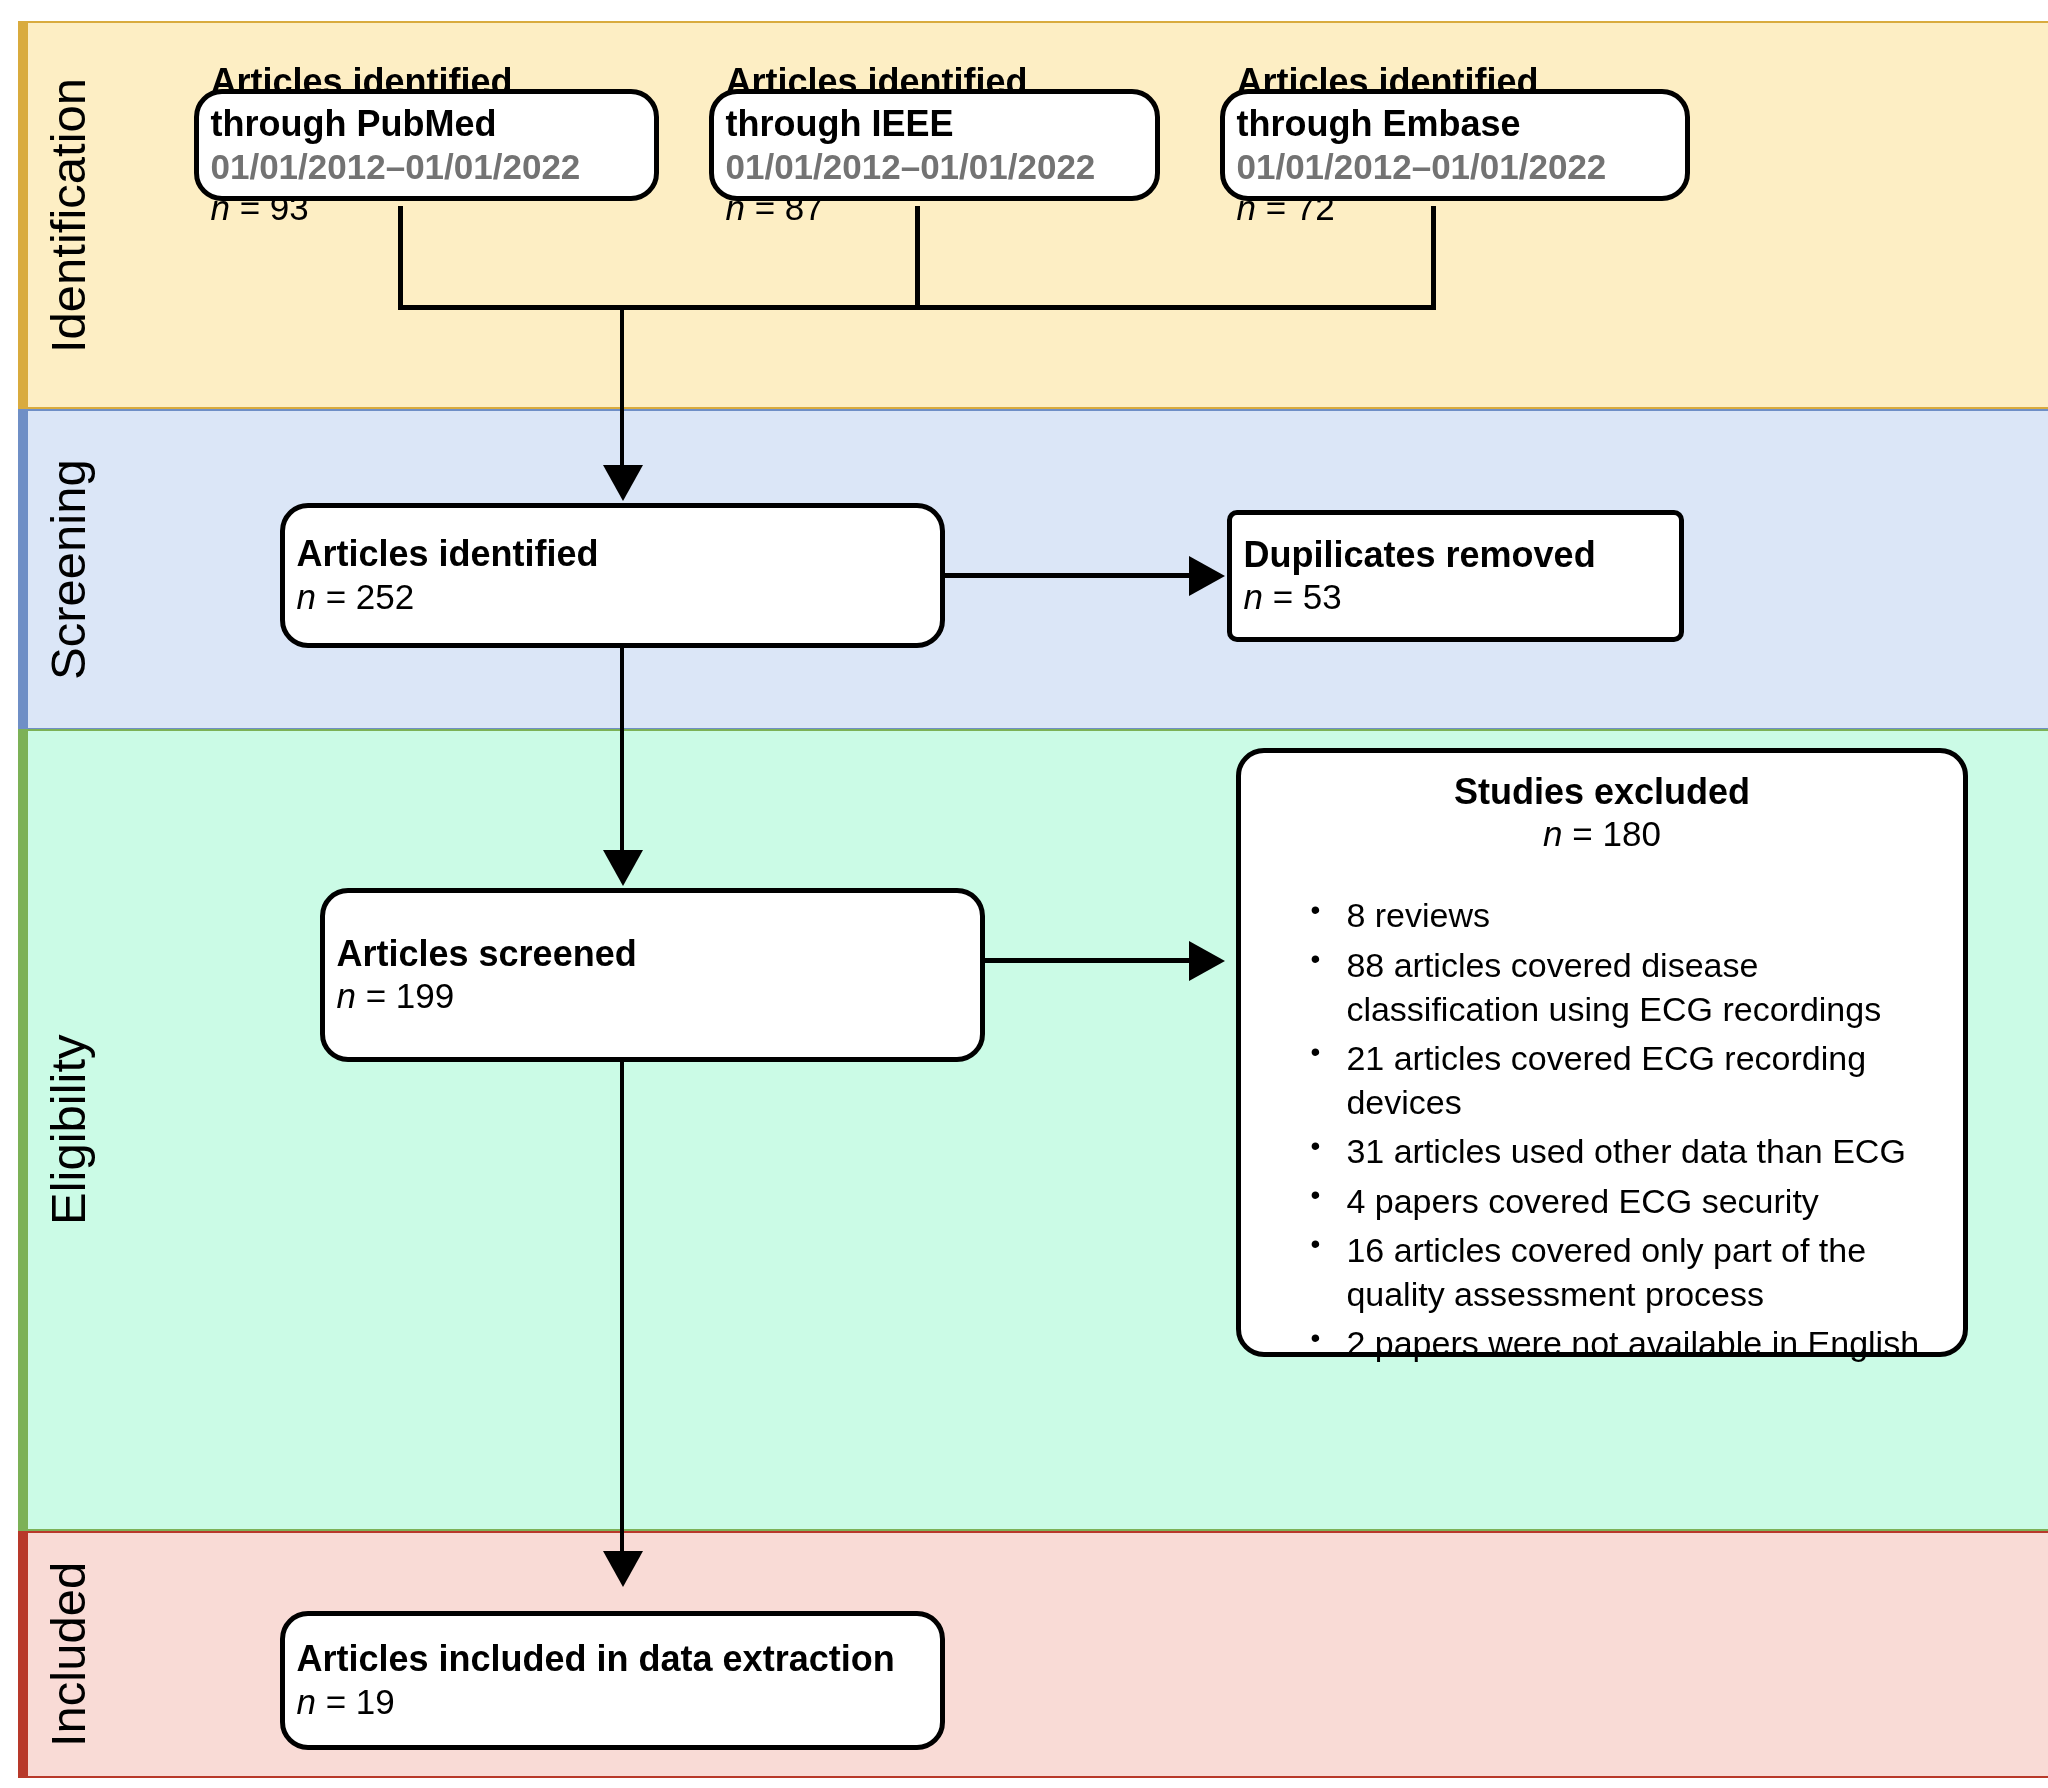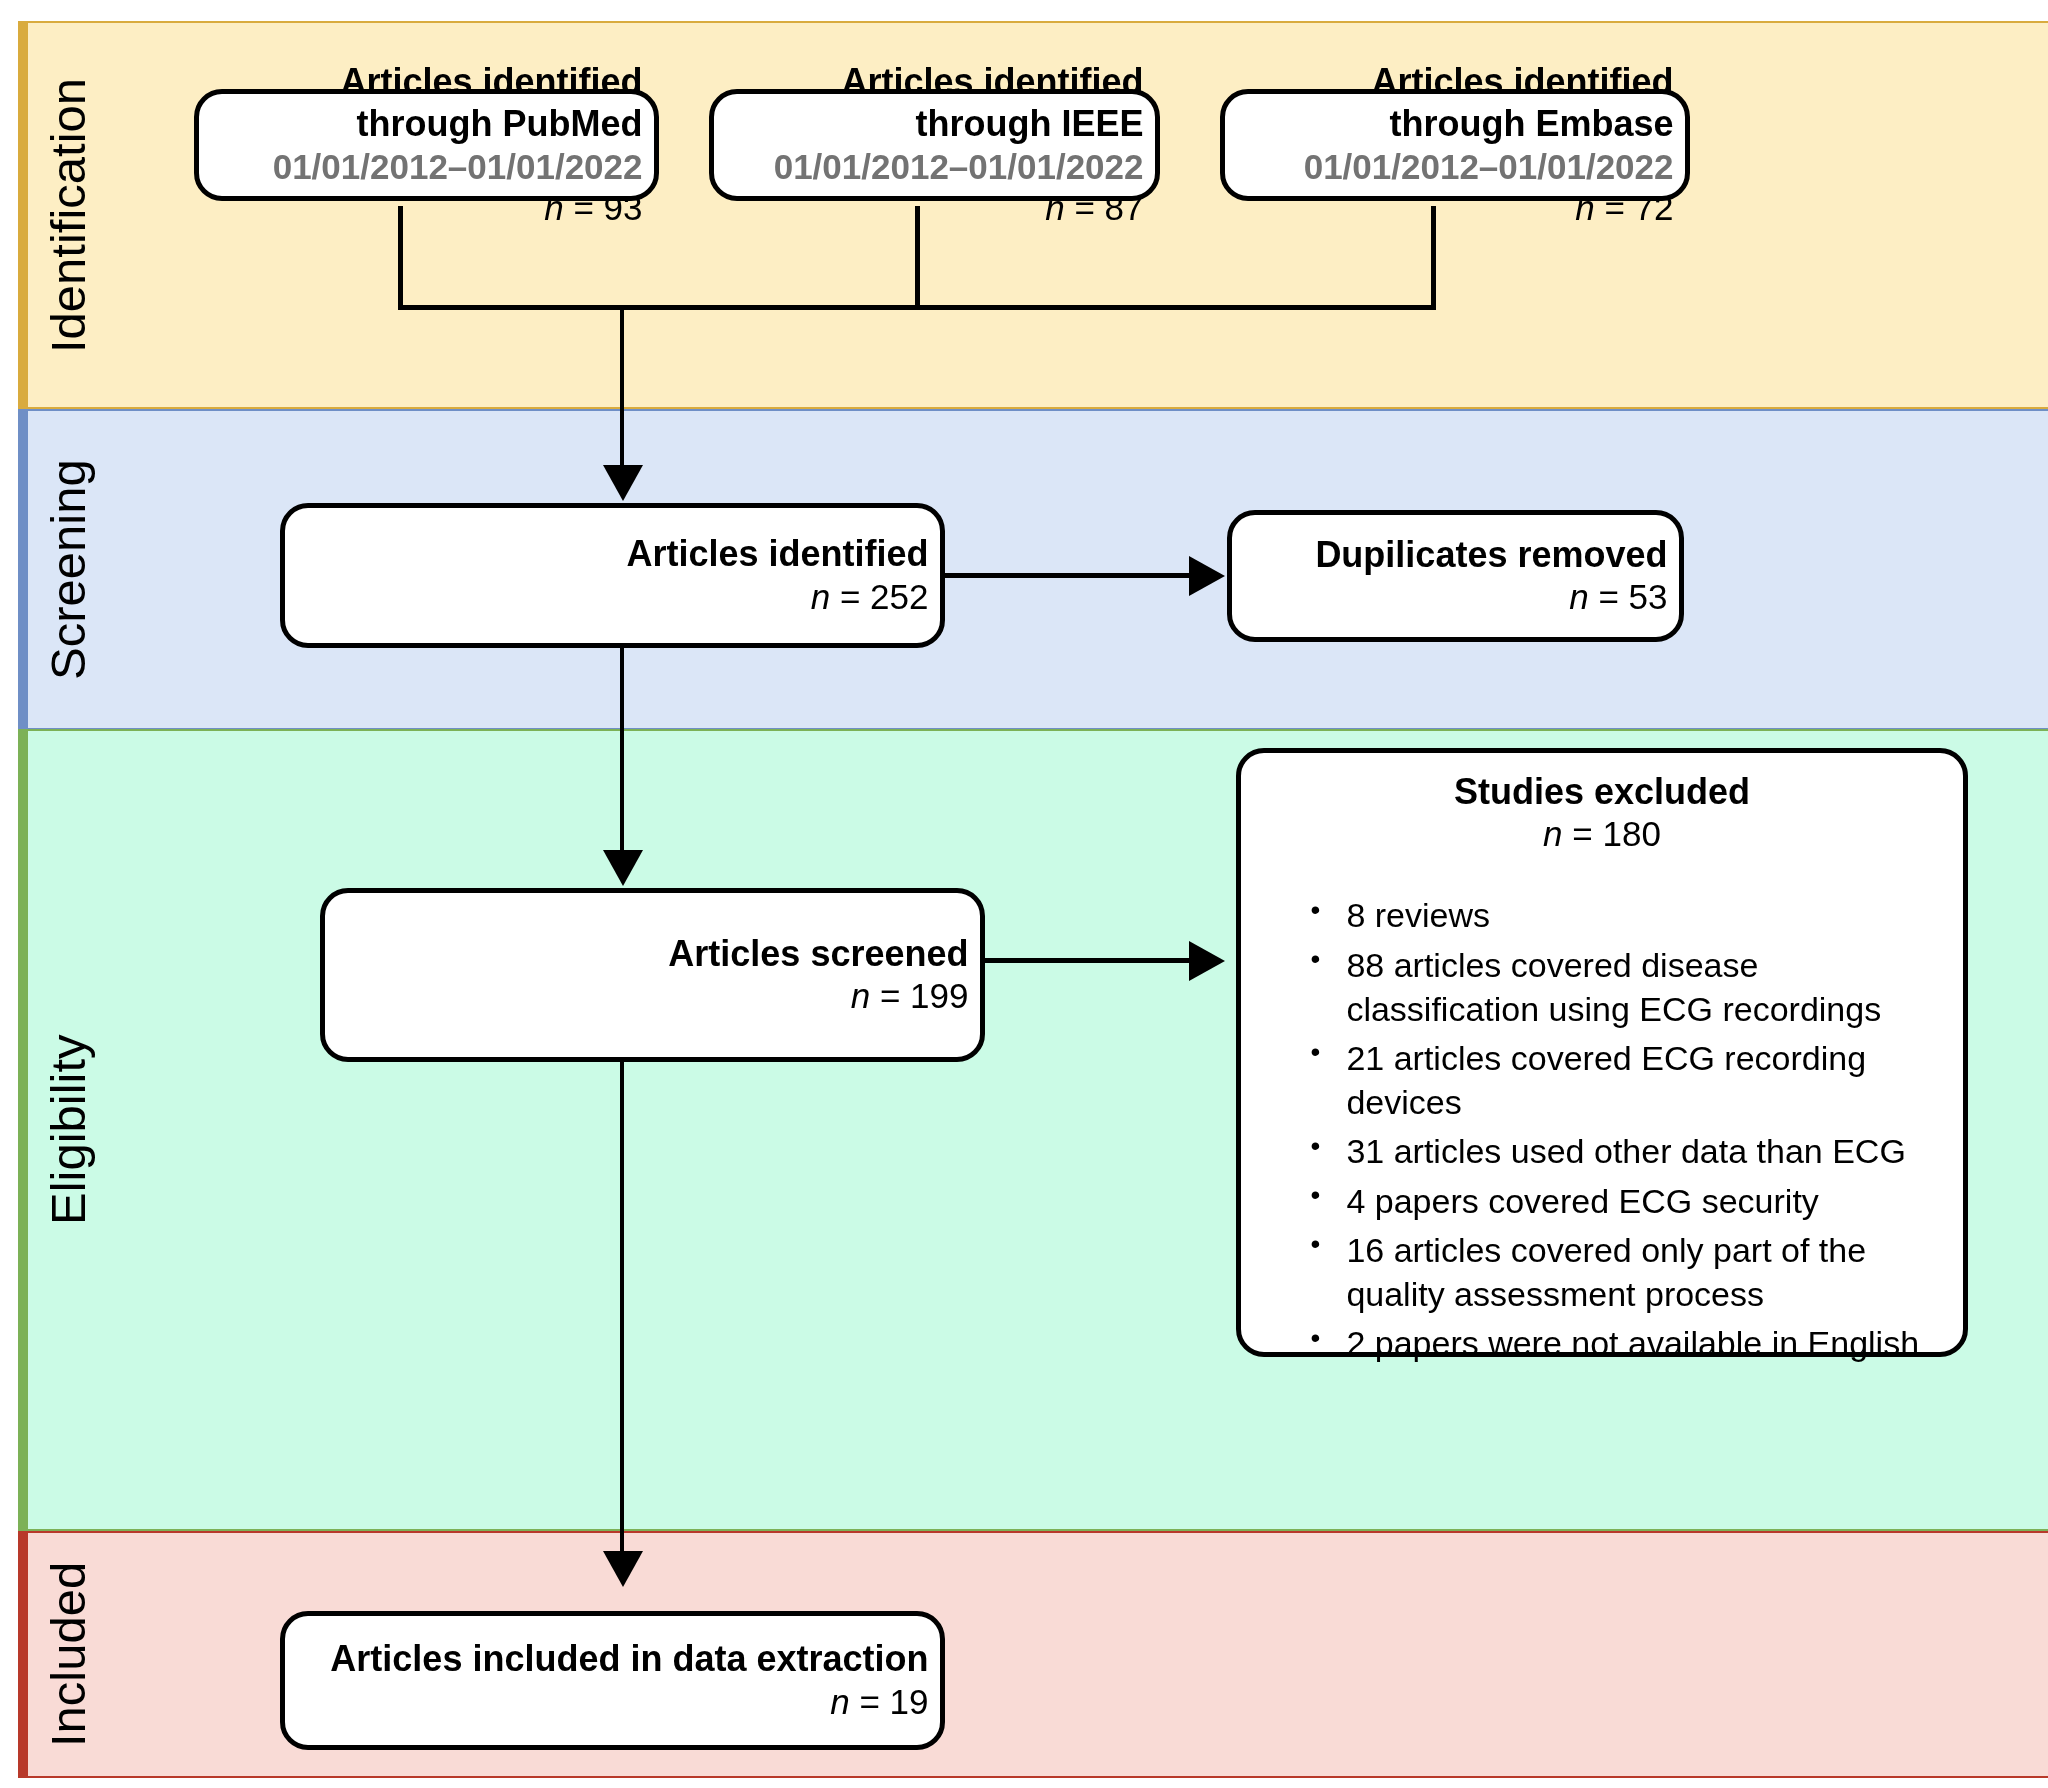--- a/index.html
+++ b/index.html
@@ -66,21 +66,21 @@
 
   
   .box {
     position: absolute;
     box-sizing: border-box;
     background: #ffffff;
     border: 5.8px solid #000000;
     border-radius: 28px;
     display: flex;
     flex-direction: column;
-    align-items: flex-end;
+    align-items: flex-start;
     justify-content: center;
     text-align: center;
     padding: 6.6px 11.5px;
   }
   .box .title {
     font-size: 36px;
     font-weight: bold;
     line-height: 1.18;
     color: #000;
   }
@@ -97,21 +97,21 @@
   }
   .nline .ital { font-style: italic; }
 
   
   .box-pubmed  { left: 194px;  top: 89px; width: 465px; height: 112px; }
   .box-ieee    { left: 709px;  top: 89px; width: 451px; height: 112px; }
   .box-embase  { left: 1220px; top: 89px; width: 470px; height: 112px; }
   .box-pubmed, .box-ieee, .box-embase { height: 112px; }
 
   .box-identified { left: 280px;  top: 503px;  width: 665px; height: 145px; }
-  .box-dupes      { left: 1227px; top: 510px;  width: 457px; height: 132px; }
+  .box-dupes      { left: 1227px; top: 510px;  width: 457px; height: 132px; border-radius: 10px; }
   .box-screened   { left: 280px;  top: 888px; width: 665px; height: 174px; margin-left: 40px; }
   .box-excluded   { left: 1225px; top: 748px;  width: 732px; height: 609px;
                     justify-content: flex-start; padding: 18px 21.4px 18px 21.4px; margin-left: 11px; }
   .box-included   { left: 280px;  top: 1587px; width: 665px; height: 139px; margin-top: 24px; }
 
   .excl-head { width: 100%; text-align: center; }
   .excl-list {
     margin: 38px 0 0 0;
     padding: 0 0 0 48px;
     text-align: left;

